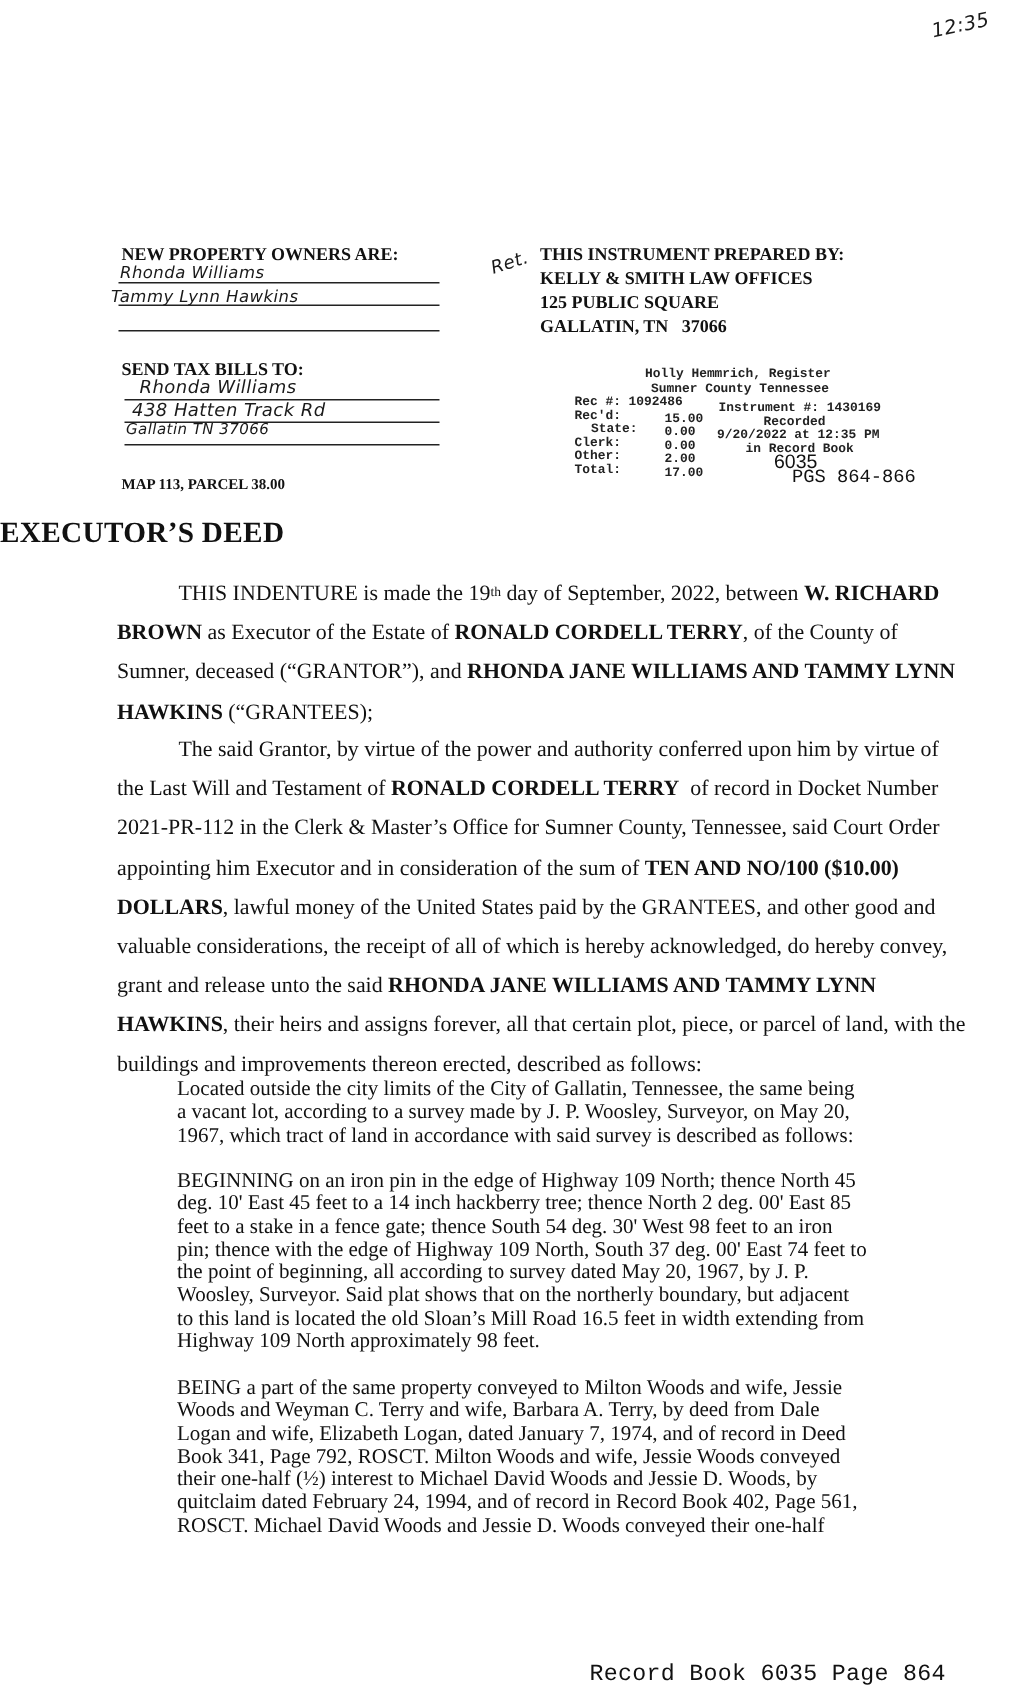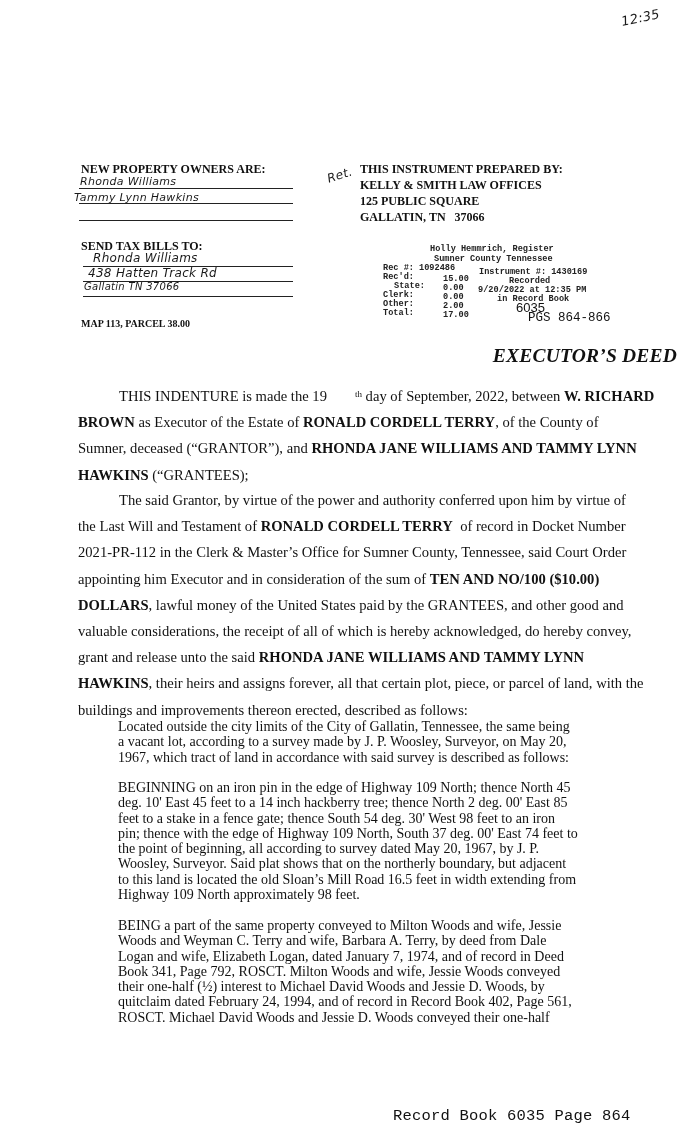--- a/index.html
+++ b/index.html
@@ -7,21 +7,21 @@
     .abs { position:absolute; }
     .hw { font-family:"DejaVu Sans", sans-serif; font-style:italic; font-weight:normal; color:#1a1a1a; letter-spacing:0.3px; }
     .bold { font-weight:bold; }
     .hdr { font-size:12px; font-weight:bold; line-height:16px; }
     .line { position:absolute; height:0; border-top:1.2px solid #222; }
     .stamp { font-family:"Liberation Mono", monospace; font-size:8.6px; line-height:9.6px; color:#222; }
     .body-para { position:absolute; left:78px; width:580px; font-size:14.6px; line-height:26.2px; text-align:left; }
     .body-para .ln { display:block; white-space:nowrap; }
     .desc { position:absolute; left:118px; width:470px; font-size:14px; line-height:15.3px; }
     .desc .ln { display:block; white-space:nowrap; }
-    sup { font-size:9px; vertical-align:top; position:relative; top:-2px;padding-left:28px; }
+    sup { font-size:9px; vertical-align:top; position:relative; top:-2px; }
   </style>
 </head>
 <body>
 
 <div class="abs hw" style="left:621px; top:10px; font-size:13px; transform:rotate(-12deg);">12:35</div>
 <div class="abs hw" style="left:327px; top:168px; font-size:12px; transform:rotate(-18deg);">Ret.</div>
 
 <div>
   <div class="abs hdr" style="left:81px; top:161px;">NEW PROPERTY OWNERS ARE:</div>
   <div class="abs hw" style="left:80px; top:175px; font-size:11px;">Rhonda Williams</div>
@@ -68,21 +68,21 @@
   <div class="abs stamp bold" style="left:383px; top:309px;">Total:</div>
   <div class="abs stamp bold" style="left:443px; top:311px;">17.00</div>
 
   <div class="abs stamp bold" style="left:509px; top:277px;">Recorded</div>
   <div class="abs stamp bold" style="left:478px; top:286px;">9/20/2022 at 12:35 PM</div>
   <div class="abs stamp bold" style="left:497px; top:295px;">in Record Book</div>
   <div class="abs" style="left:516px; top:301px; font-family:'Liberation Sans', sans-serif; font-size:13px; line-height:13px;">6035</div>
   <div class="abs" style="left:528px; top:312px; font-family:'Liberation Mono', monospace; font-size:12.5px; line-height:13px;">PGS 864-866</div>
 </div>
 
-<div class="abs bold" style="left:0; width:677px; text-align:right; top:345px; font-size:19.5px; letter-spacing:0.2px;font-style:italic;">EXECUTOR’S DEED</div>
+<div class="abs bold" style="left:0; width:677px; text-align:left; top:345px; font-size:19.5px; letter-spacing:0.2px;">EXECUTOR’S DEED</div>
 
 <div class="body-para" style="top:383px;">
   <span class="ln" style="padding-left:41px;">
     <span>THIS INDENTURE is made  the 19</span><sup>th</sup><span> day of September, 2022, between </span><b>W. RICHARD</b>
   </span>
   <span class="ln">
     <b>BROWN</b><span> as Executor of the Estate of </span><b>RONALD CORDELL TERRY</b><span>, of the County of</span>
   </span>
   <span class="ln">
     <span>Sumner, deceased (“GRANTOR”), and </span><b>RHONDA JANE WILLIAMS AND TAMMY LYNN</b>

